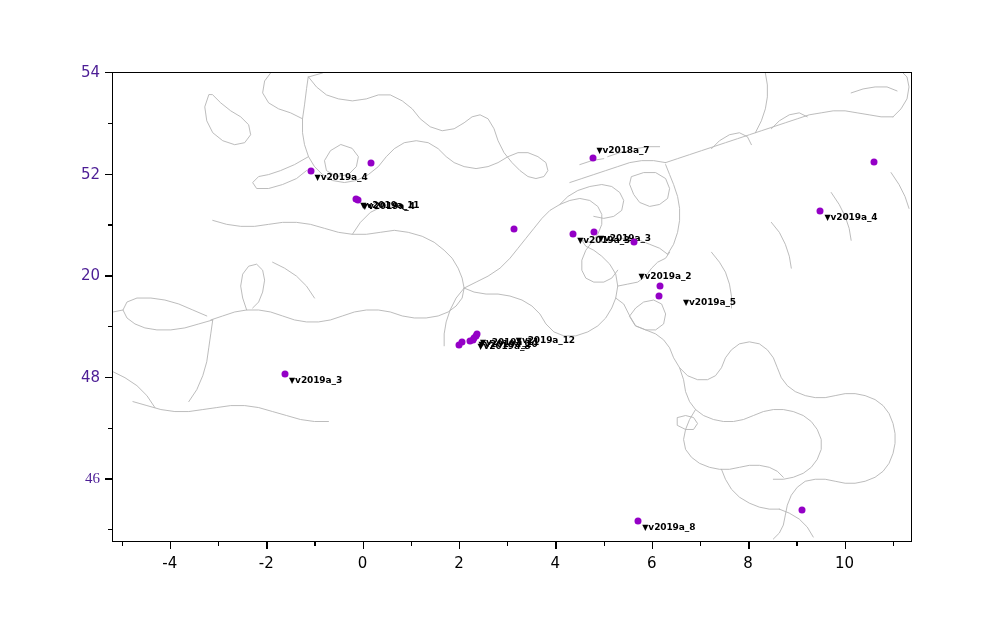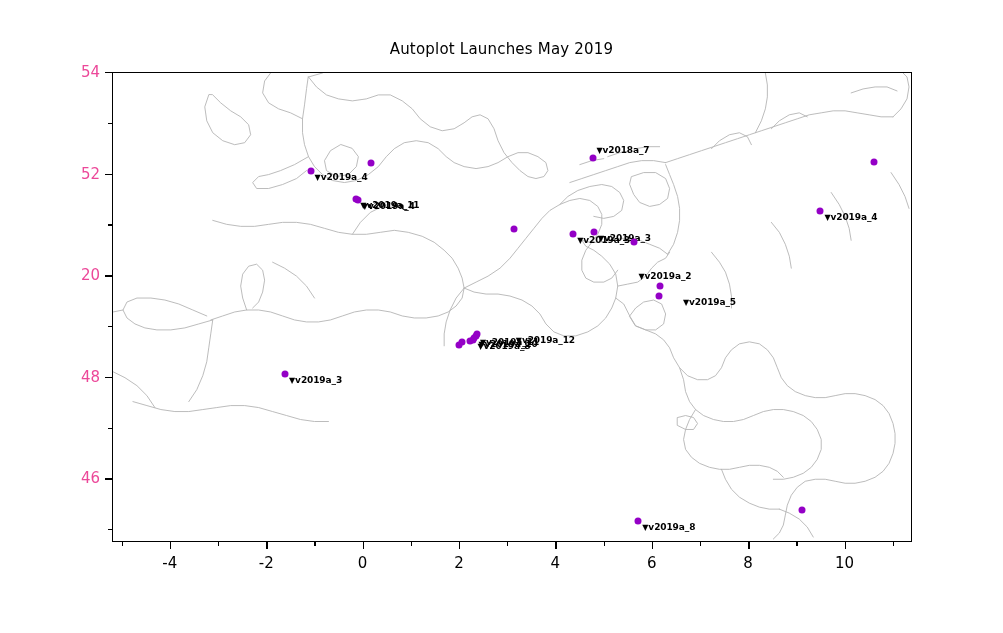--- a/index.html
+++ b/index.html
@@ -86,32 +86,31 @@
   .ticklabel-x {
     position: absolute;
     font-size: 15px;
     color: #000000;
     transform: translateX(-50%);
     white-space: nowrap;
   }
   .ticklabel-y {
     position: absolute;
     font-size: 15px;
-    color: #ec4899;
+    color: #4c1d95;
     transform: translateY(-50%);
     text-align: right;
     white-space: nowrap;
   }
 </style>
 </head>
 <body>
 
 <div id="figure">
 
-  <div id="plot-title">Autoplot Launches May 2019</div>
 
   <div id="axes">
     <svg id="map-layer" viewBox="0 0 800 470" preserveAspectRatio="none">
       <g fill="none" stroke="#b4b4b4" stroke-width="0.9" stroke-linejoin="round" stroke-linecap="round">
 
         <path d="M196,4 L204,14 L214,22 L226,26 L240,28 L254,26 L266,22 L278,22 L290,28 L300,36
                  L308,46 L318,54 L330,58 L342,56 L352,50 L360,44 L368,42 L376,46 L382,56 L386,68
                  L392,80 L400,90 L408,98 L416,104 L424,106 L432,104 L436,98 L434,90 L426,84
                  L416,80 L406,80 L396,84 L386,90 L376,94 L364,96 L352,94 L342,90 L334,84 L326,76
                  L316,70 L304,68 L292,70 L282,76 L274,84 L266,94 L256,102 L244,108 L232,110
@@ -272,21 +271,21 @@
       <div class="tick-minor-x" style="left: 121.639px; top: 542px;"></div>
       <div class="tick-minor-x" style="left: 218.024px; top: 542px;"></div>
       <div class="tick-minor-x" style="left: 314.41px; top: 542px;"></div>
       <div class="tick-minor-x" style="left: 410.795px; top: 542px;"></div>
       <div class="tick-minor-x" style="left: 507.181px; top: 542px;"></div>
       <div class="tick-minor-x" style="left: 603.566px; top: 542px;"></div>
       <div class="tick-minor-x" style="left: 699.952px; top: 542px;"></div>
       <div class="tick-minor-x" style="left: 796.337px; top: 542px;"></div>
       <div class="tick-minor-x" style="left: 892.723px; top: 542px;"></div>
       <div class="tick-major-y" style="left: 105px; top: 478.486px;"></div>
-      <div class="ticklabel-y" style="left: 64px; top: 478.486px; width: 36px;">46</div>
+      <div class="ticklabel-y" style="left: 64px; top: 478.486px; width: 36px; font-family: Liberation Serif, serif;">46</div>
       <div class="tick-major-y" style="left: 105px; top: 376.865px;"></div>
       <div class="ticklabel-y" style="left: 64px; top: 376.865px; width: 36px;">48</div>
       <div class="tick-major-y" style="left: 105px; top: 275.243px;"></div>
       <div class="ticklabel-y" style="left: 64px; top: 275.243px; width: 36px;">20</div>
       <div class="tick-major-y" style="left: 105px; top: 173.622px;"></div>
       <div class="ticklabel-y" style="left: 64px; top: 173.622px; width: 36px;">52</div>
       <div class="tick-major-y" style="left: 105px; top: 72px;"></div>
       <div class="ticklabel-y" style="left: 64px; top: 72px; width: 36px;">54</div>
       <div class="tick-minor-y" style="left: 108px; top: 529.297px;"></div>
       <div class="tick-minor-y" style="left: 108px; top: 427.676px;"></div>

